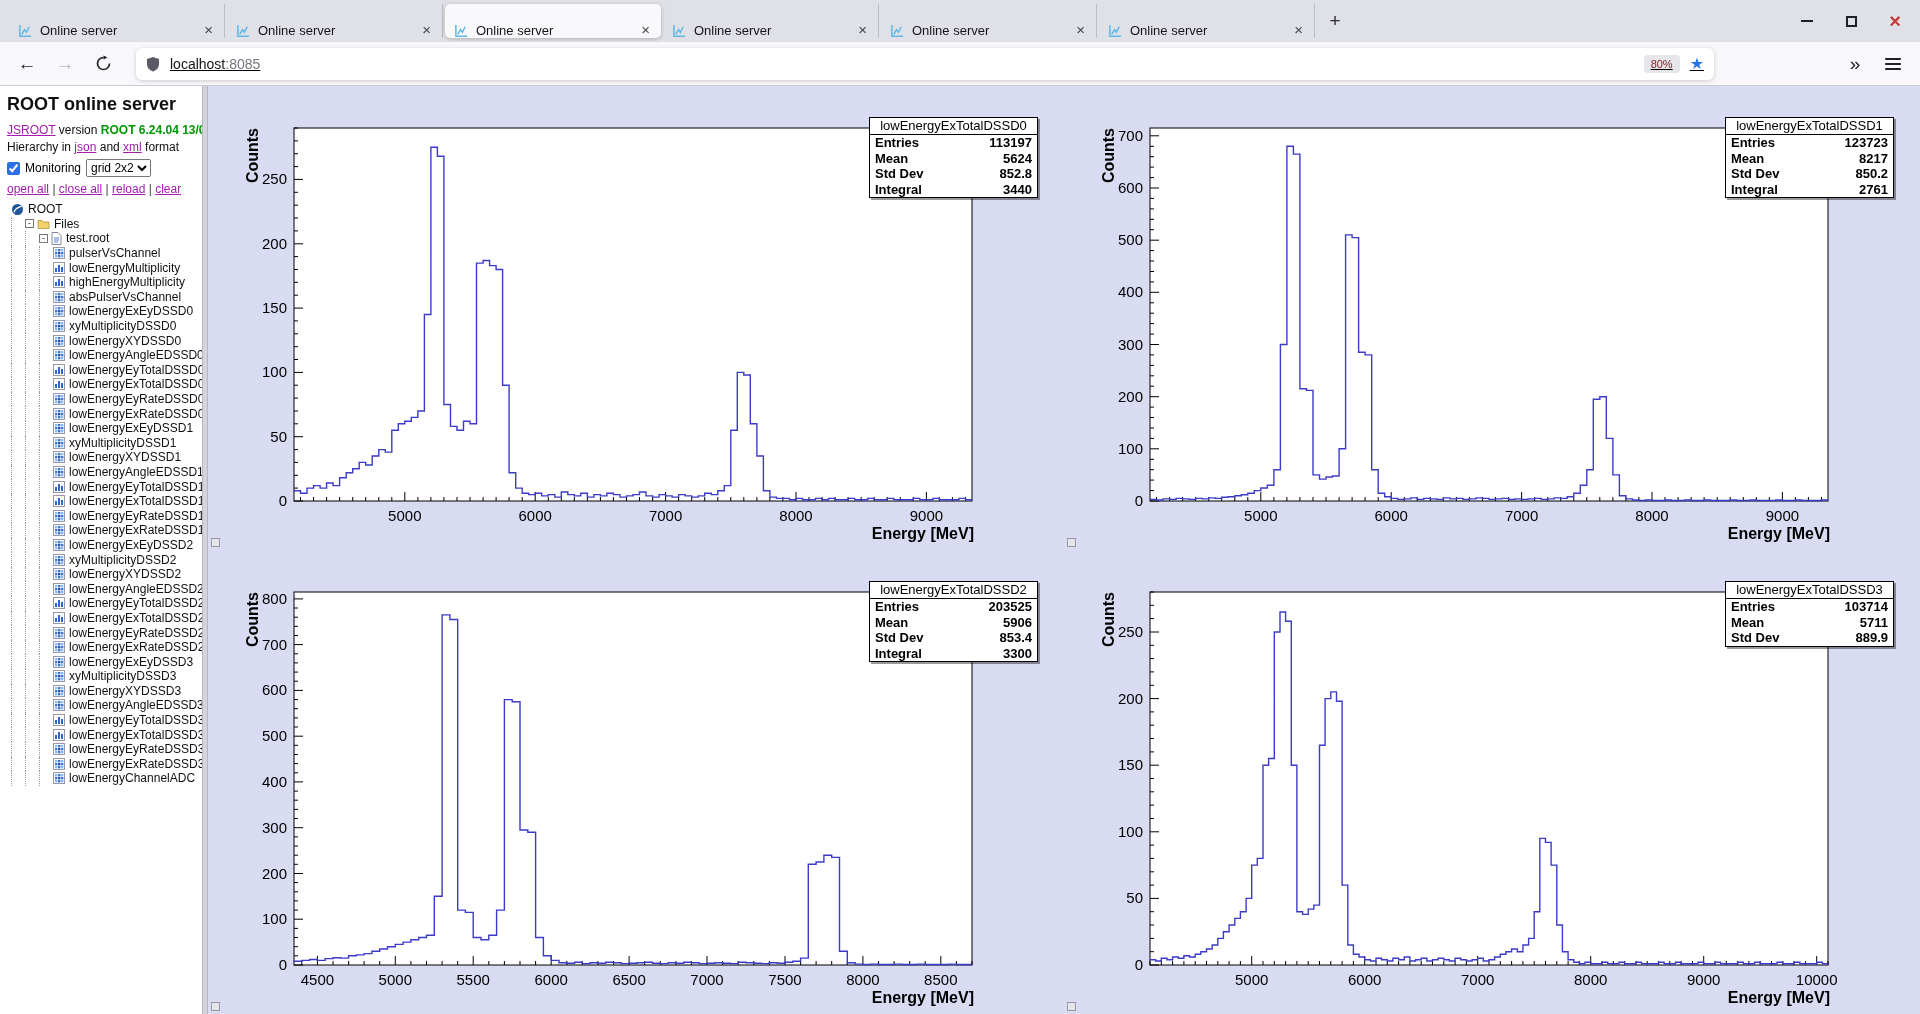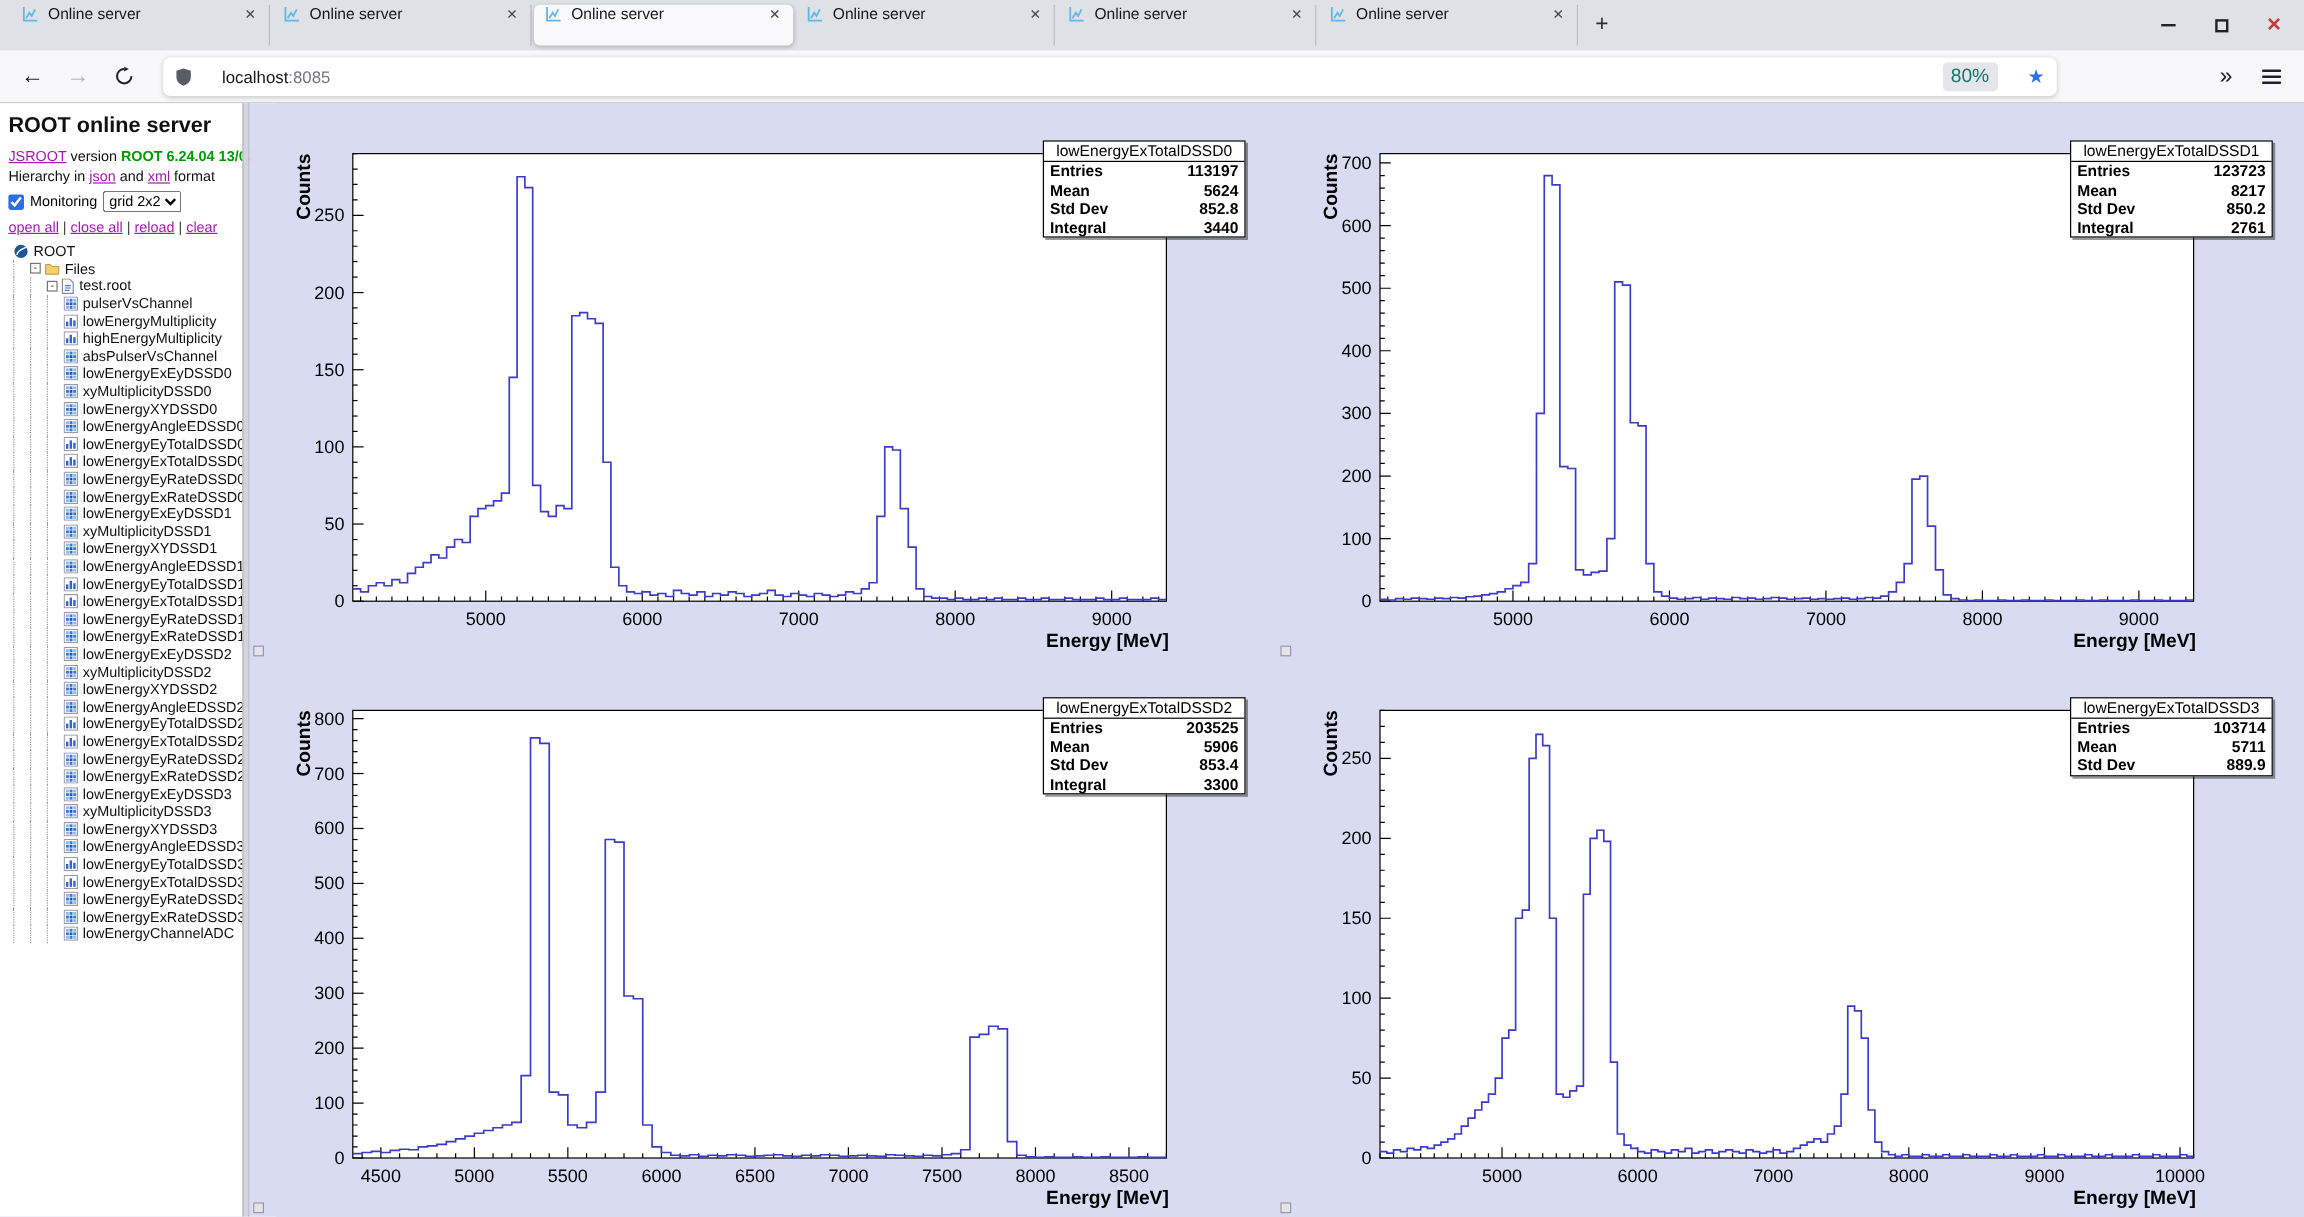--- a/index.html
+++ b/index.html
@@ -2,40 +2,40 @@
 <html><head>
 <meta charset="utf-8">
 <style>
   * { box-sizing: border-box; margin: 0; padding: 0; }
   html,body { width:1920px; height:1014px; overflow:hidden; }
   body { font-family:"Liberation Sans", sans-serif; background:#d9dbf2; position:relative; }
 
   
   .tabbar { position:absolute; top:0; left:0; right:0; height:42px; background:#e0e1e6; display:flex; align-items:center; }
   .tabs { display:flex; height:100%; align-items:center; padding-left:8px; }
-  .tab { width:216px; height:34px; margin:0 1px; border-radius:5px; display:flex; align-items:flex-start; gap:7px; padding:0 9px; font-size:13px; color:#15141a; position:relative; cursor:default; }
+  .tab { width:216px; height:34px; margin:0 1px; border-radius:5px; display:flex; align-items:flex-end; gap:7px; padding:0 9px; font-size:13px; color:#15141a; position:relative; cursor:default; }
   .tab:not(.active) { border-right:1px solid #bdbdc6; border-radius:0; }
   .tab.active { background:#f9f9fb; box-shadow:0 1px 4px rgba(0,0,0,.22); }
   .tab-label { flex:1; white-space:nowrap; overflow:hidden; }
   .tab-close { font-size:15px; color:#45454e; padding:0 2px; }
   .tab-icon { flex:none; display:flex; }
   .newtab { width:30px; height:30px; display:flex; align-items:center; justify-content:center; font-size:19px; color:#2b2b33; border-radius:4px; margin-left:4px; }
   .wincontrols { margin-left:auto; display:flex; gap:26px; padding-right:16px; align-items:center; }
   .winbtn { width:18px; height:18px; display:flex; align-items:center; justify-content:center; }
   .min-glyph { width:12px; height:2px; background:#20202a; display:inline-block; }
   .max-glyph { width:11px; height:11px; border:2px solid #20202a; display:inline-block; }
   .winbtn.close { font-size:20px; font-weight:bold; color:#c13b3b; }
 
   .navbar { position:absolute; top:42px; left:0; right:0; height:44px; background:#f8f8fa; border-bottom:1px solid #ccccd4; display:flex; align-items:center; padding:0 10px; gap:4px; }
   .nav-btn { width:34px; height:32px; display:flex; align-items:center; justify-content:center; font-size:19px; color:#20202a; border-radius:4px; flex:none; }
   .nav-btn.disabled { color:#b4b4bc; }
-  .urlbar { flex:1; height:32px; background:#ffffff; border-radius:6px; box-shadow:0 1px 4px rgba(0,0,0,.18); display:flex; align-items:center; padding:0 10px; gap:25px; margin:0 120px 0 12px; }
+  .urlbar { flex:1; height:32px; background:#ffffff; border-radius:6px; box-shadow:0 1px 4px rgba(0,0,0,.18); display:flex; align-items:center; padding:0 10px; gap:10px; margin:0 120px 0 12px;text-decoration:underline; }
   .url-text { font-size:14px; color:#15141a; flex:1; }
   .url-port { color:#75757e; }
-  .zoom-chip { font-size:16px; background:#e5e5ea; border-radius:4px; padding:3px 7px; color:#0f766e; flex:none;text-align:right; }
+  .zoom-chip { font-size:11px; background:#e5e5ea; border-radius:4px; padding:3px 7px; color:#7f1d1d; flex:none;text-align:right; }
   .star { font-size:16px; flex:none; }
   .hamb { display:flex; flex-direction:column; gap:3px; }
   .hamb i { width:16px; height:2px; background:#20202a; border-radius:1px; }
 
   
   .sidebar { position:absolute; top:86px; left:0; width:230px; bottom:0; background:#ffffff; padding:6px 0 0 7px; overflow:hidden; }
   .splitter { position:absolute; top:86px; left:202px; width:6px; bottom:0; background:#d4d4de; border-left:1px solid #b6b6c0; border-right:1px solid #b6b6c0; }
   .sb-title { font-size:18px; font-weight:bold; color:#101010; margin:2px 0 8px; white-space:nowrap; }
   .sb-line { font-size:12px; color:#101010; white-space:nowrap; overflow:hidden; margin:3px 0; }
   a.sb-link { color:#a21caf; text-decoration:underline; cursor:pointer; }

